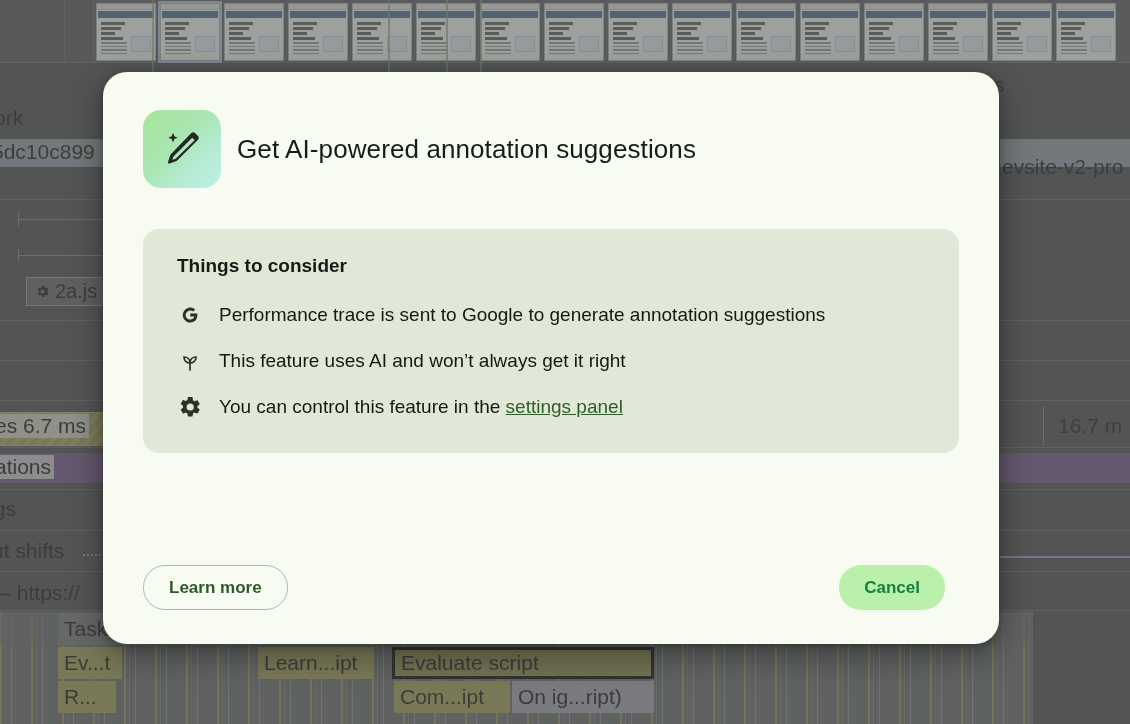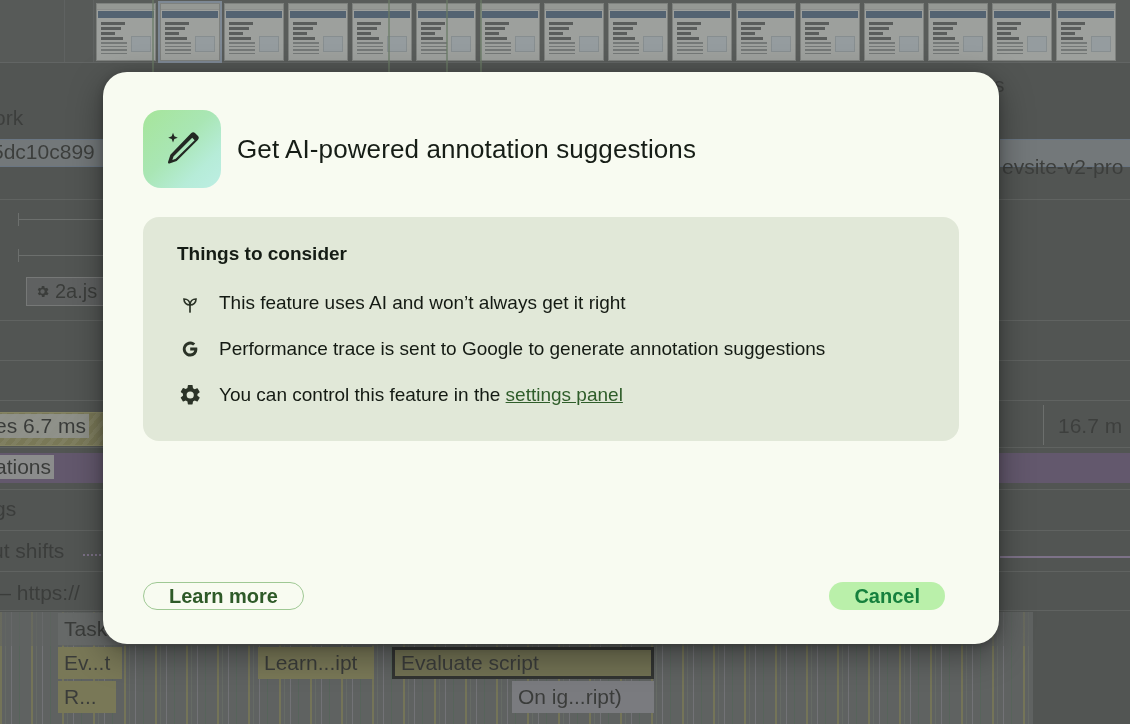--- a/index.html
+++ b/index.html
@@ -287,21 +287,21 @@
   .hdr-icon svg { display: block; }
   .dlg-title {
     font-size: 26px;
     font-weight: 400;
     color: #161d16;
     letter-spacing: 0.1px;
   }
 
   
   .consider {
-    margin-top: 29px;
+    margin-top: 41px;
     background: #e1e8d8;
     border-radius: 16px;
     padding: 26px 32px 30px 34px;
     flex: 0 0 auto;
   }
   .consider-title {
     font-size: 19px;
     font-weight: bold;
     color: #151c15;
     margin: 0 0 8px 0;
@@ -338,23 +338,23 @@
   
   .dlg-footer {
     margin-top: auto;
     padding: 26px 0 34px 0;
     display: flex;
     align-items: center;
     flex: 0 0 auto;
   }
   .btn {
     font-family: "Liberation Sans", sans-serif;
-    font-size: 20px;
+    font-size: 17px;
     border-radius: 22px;
-    height: 28px;
+    height: 45px;
     padding: 0 25px;
     border: none;
     cursor: pointer;
     white-space: nowrap;
     display: inline-flex;
     align-items: center;
     justify-content: center;
   }
   .btn-outline {
     background: transparent;
@@ -727,20 +727,21 @@
       <div class="flame-row">
         <div class="noise"></div>
         <div class="fbar y" style="left:58px; width:64px;">Ev...t</div>
         <div class="fbar y" style="left:258px; width:116px;">Learn...ipt</div>
         <div class="fbar sel" style="left:392px; width:262px;">Evaluate script</div>
       </div>
 
       <div class="flame-row">
         <div class="noise"></div>
         <div class="fbar y" style="left:58px; width:58px;">R...</div>
+        <div class="fbar y" style="left:394px; width:116px;">Com...ipt</div>
         <div class="fbar p" style="left:512px; width:142px;">On ig...ript)</div>
       </div>
 
       <div class="flame-row thin">
         <div class="noise"></div>
       </div>
     </div>
 
   </div>
 
@@ -755,44 +756,44 @@
           <path d="M16.95 3.4a1.6 1.6 0 0 1 2.26 0l1.39 1.39a1.6 1.6 0 0 1 0 2.26L9.1 18.55l-3.96 1.3a.6.6 0 0 1-.76-.76l1.3-3.96L16.95 3.4zm.62 2.5L7.35 16.12l-.6 1.82 1.82-.6L18.87 7.2l-1.3-1.3z"></path>
         </svg>
       </div>
       <div class="dlg-title">Get AI-powered annotation suggestions</div>
     </div>
 
     <div class="consider">
       <div class="consider-title">Things to consider</div>
 
       <ul class="consider-list">
+
+        <li class="consider-item">
+          <span class="ci-icon">
+            <svg width="24" height="24" viewBox="0 0 24 24" fill="#2b3327">
+              <path d="M12.2 10.6v2.9h4.1a3.6 3.6 0 0 1-1.55 2.35 4.45 4.45 0 0 1-2.55.75 4.55 4.55 0 1 1 2.95-8.03l2.1-2.1A7.5 7.5 0 1 0 12.2 19.6a7.03 7.03 0 0 0 5.2-2 7.35 7.35 0 0 0 1.92-5.3 8.6 8.6 0 0 0-.12-1.7z"></path>
+            </svg>
+          </span>
+          <span class="ci-text">Performance trace is sent to Google to generate annotation suggestions</span>
+        </li>
 
         <li class="consider-item">
           <span class="ci-icon">
             <svg width="24" height="24" viewBox="0 0 24 24" fill="none" stroke="#2b3327" stroke-width="1.7" stroke-linecap="round">
               <path d="M12 21v-7"></path>
               <path d="M12 14C12 10.5 9.4 8 6 8c0 3.5 2.6 6 6 6z"></path>
               <path d="M12 14c0-3.5 2.6-6 6-6 0 3.5-2.6 6-6 6z"></path>
             </svg>
           </span>
           <span class="ci-text">This feature uses AI and won’t always get it right</span>
         </li>
 
         <li class="consider-item">
           <span class="ci-icon">
             <svg width="24" height="24" viewBox="0 0 24 24" fill="#2b3327">
-              <path d="M12.2 10.6v2.9h4.1a3.6 3.6 0 0 1-1.55 2.35 4.45 4.45 0 0 1-2.55.75 4.55 4.55 0 1 1 2.95-8.03l2.1-2.1A7.5 7.5 0 1 0 12.2 19.6a7.03 7.03 0 0 0 5.2-2 7.35 7.35 0 0 0 1.92-5.3 8.6 8.6 0 0 0-.12-1.7z"></path>
-            </svg>
-          </span>
-          <span class="ci-text">Performance trace is sent to Google to generate annotation suggestions</span>
-        </li>
-
-        <li class="consider-item">
-          <span class="ci-icon">
-            <svg width="24" height="24" viewBox="0 0 24 24" fill="#2b3327">
               <path d="M19.44 12.99a7.6 7.6 0 0 0 .06-.99 7.6 7.6 0 0 0-.06-.99l2.03-1.58a.49.49 0 0 0 .12-.62l-1.92-3.32a.48.48 0 0 0-.59-.22l-2.39.96a7.05 7.05 0 0 0-1.71-.99l-.36-2.54A.48.48 0 0 0 14.14 2h-3.84a.48.48 0 0 0-.48.41l-.36 2.54c-.62.25-1.19.59-1.71.99l-2.39-.96a.48.48 0 0 0-.59.22L2.85 8.52a.49.49 0 0 0 .12.62l2.03 1.58a7.6 7.6 0 0 0 0 1.98l-2.03 1.58a.49.49 0 0 0-.12.62l1.92 3.32c.12.22.38.3.59.22l2.39-.96c.52.4 1.09.74 1.71.99l.36 2.54c.04.24.24.41.48.41h3.84c.24 0 .44-.17.48-.41l.36-2.54c.62-.25 1.19-.59 1.71-.99l2.39.96c.22.08.47 0 .59-.22l1.92-3.32a.49.49 0 0 0-.12-.62l-2.03-1.58zM12.22 15.6a3.6 3.6 0 1 1 0-7.2 3.6 3.6 0 0 1 0 7.2z"></path>
             </svg>
           </span>
           <span class="ci-text"><span>You can control this feature in the </span><a class="ci-link">settings panel</a></span>
         </li>
 
       </ul>
     </div>
 
     <div class="dlg-footer">

